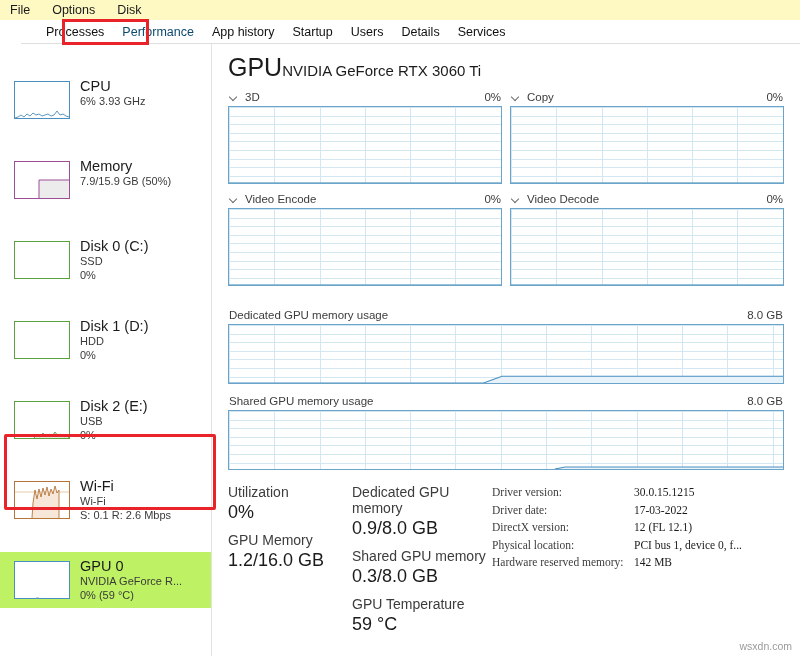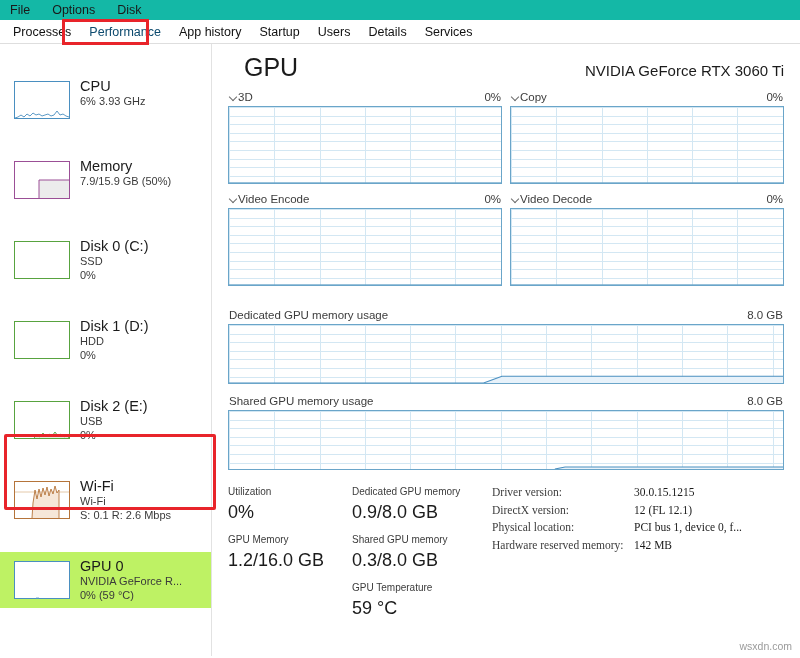--- a/index.html
+++ b/index.html
@@ -19,34 +19,35 @@
 
   
   .menubar {
     height: 20px;
     display: flex;
     align-items: center;
     padding-left: 8px;
     gap: 18px;
     font-size: 12.5px;
     color: #1a1a1a;
-    background: #14b8a6;
+    background: #fef9c3;
   }
   .menubar .mi { cursor: default; padding: 1px 2px; }
 
   
   .tabstrip {
     height: 24px;
     display: flex;
     align-items: flex-end;
-    padding-left: 4px;
+    padding-left: 16px;
     gap: 0px;
     background: #ffffff;
     border-bottom: 1px solid #dedede;
     position: relative;
+    margin-left: 21px;
   }
   .tab {
     font-size: 12.5px;
     color: #111;
     padding: 2px 9px 4px 9px;
     white-space: nowrap;
     cursor: default;
   }
   .tab.active { color: #0c4a6e; }
 
@@ -114,40 +115,38 @@
     white-space: nowrap;
     overflow: hidden;
     text-overflow: ellipsis;
     max-width: 128px;
   }
 
   
   .panel-head {
     display: flex;
     align-items: baseline;
-    justify-content: space-between;
     margin-bottom: 6px;
-    margin-left: 16px;
   }
   .panel-title { font-size: 25px; color: #1b1b1b; line-height: 30px; }
   .panel-sub { font-size: 15px; color: #1b1b1b; }
 
   
   .row2 { display: flex; gap: 8px; }
   .gwrap { flex: 1; min-width: 0; }
   .glabel {
     display: flex;
     justify-content: space-between;
     align-items: center;
     font-size: 11.5px;
     color: #3c3c3c;
     padding: 2px 1px 2px 1px;
     line-height: 14px;
   }
-  .glabel .left { display: flex; align-items: center; gap: 0; }
+  .glabel .left { display: flex; align-items: center; gap: 7px; }
   .chev {
     display: inline-block;
     width: 9px; height: 9px;
     position: relative;
   }
   .chev::before {
     content: "";
     position: absolute;
     left: 0.5px; top: 1px;
     width: 5px; height: 5px;
@@ -174,21 +173,21 @@
   
   .stats {
     display: flex;
     margin-top: 14px;
     font-size: 11.5px;
     color: #3c3c3c;
   }
   .col-a { width: 124px; }
   .col-b { width: 140px; }
   .col-c { flex: 1; font-family: Liberation Serif, serif; }
-  .stat-label { font-size: 10px; color: #3c3c3c; line-height: 16px; }
+  .stat-label { font-size: 14px; color: #3c3c3c; line-height: 16px; }
   .stat-value { font-size: 18px; color: #1b1b1b; line-height: 25px; margin-bottom: 7px; }
   .kv { display: flex; font-size: 11.5px; line-height: 17.5px; }
   .kv .k { width: 142px; color: #3c3c3c; white-space: nowrap; }
   .kv .v { color: #1b1b1b; white-space: nowrap; overflow: hidden; text-overflow: ellipsis; }
 
   .watermark {
     position: absolute;
     right: 8px; bottom: 4px;
     font-size: 10.5px;
     color: #9b9b9b;
@@ -439,20 +438,24 @@
           <div class="stat-label">GPU Temperature</div>
           <div class="stat-value">59 °C</div>
         </div>
 
         <div class="col-c">
           <div class="kv">
             <span class="k">Driver version:</span>
             <span class="v">30.0.15.1215</span>
           </div>
           <div class="kv">
+            <span class="k">Driver date:</span>
+            <span class="v">17-03-2022</span>
+          </div>
+          <div class="kv">
             <span class="k">DirectX version:</span>
             <span class="v">12 (FL 12.1)</span>
           </div>
           <div class="kv">
             <span class="k">Physical location:</span>
             <span class="v">PCI bus 1, device 0, f...</span>
           </div>
           <div class="kv">
             <span class="k">Hardware reserved memory:</span>
             <span class="v">142 MB</span>

